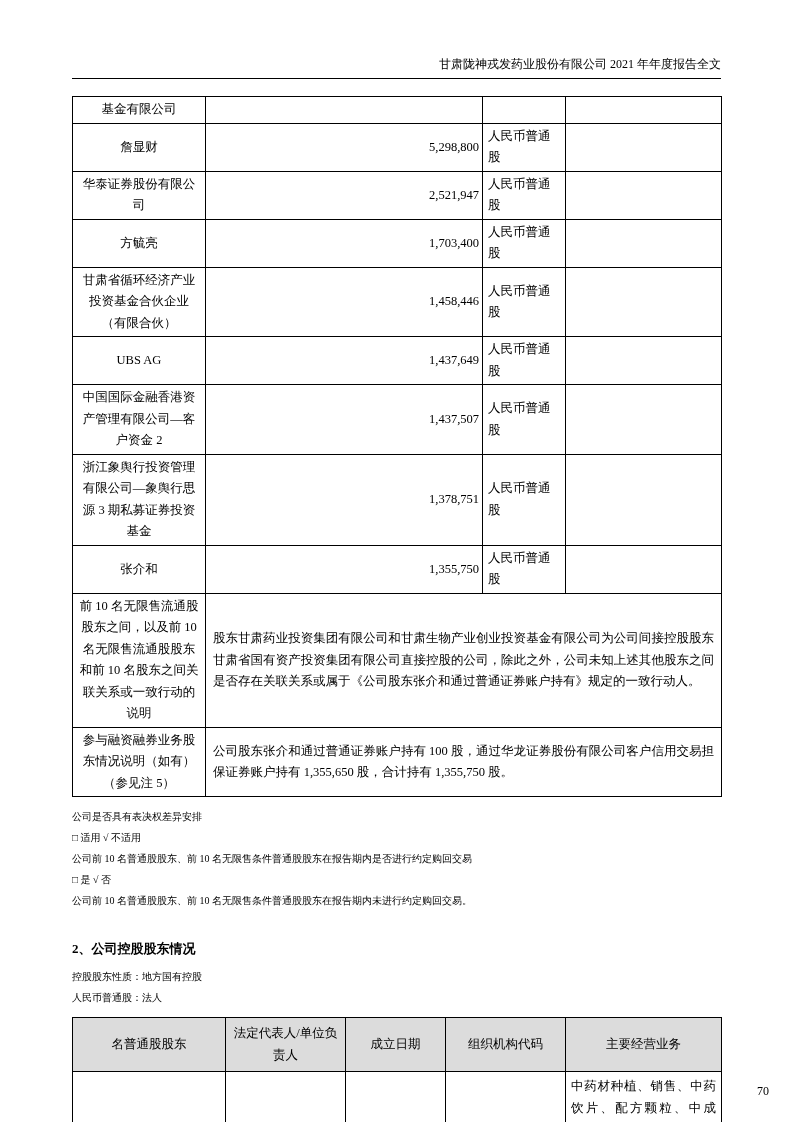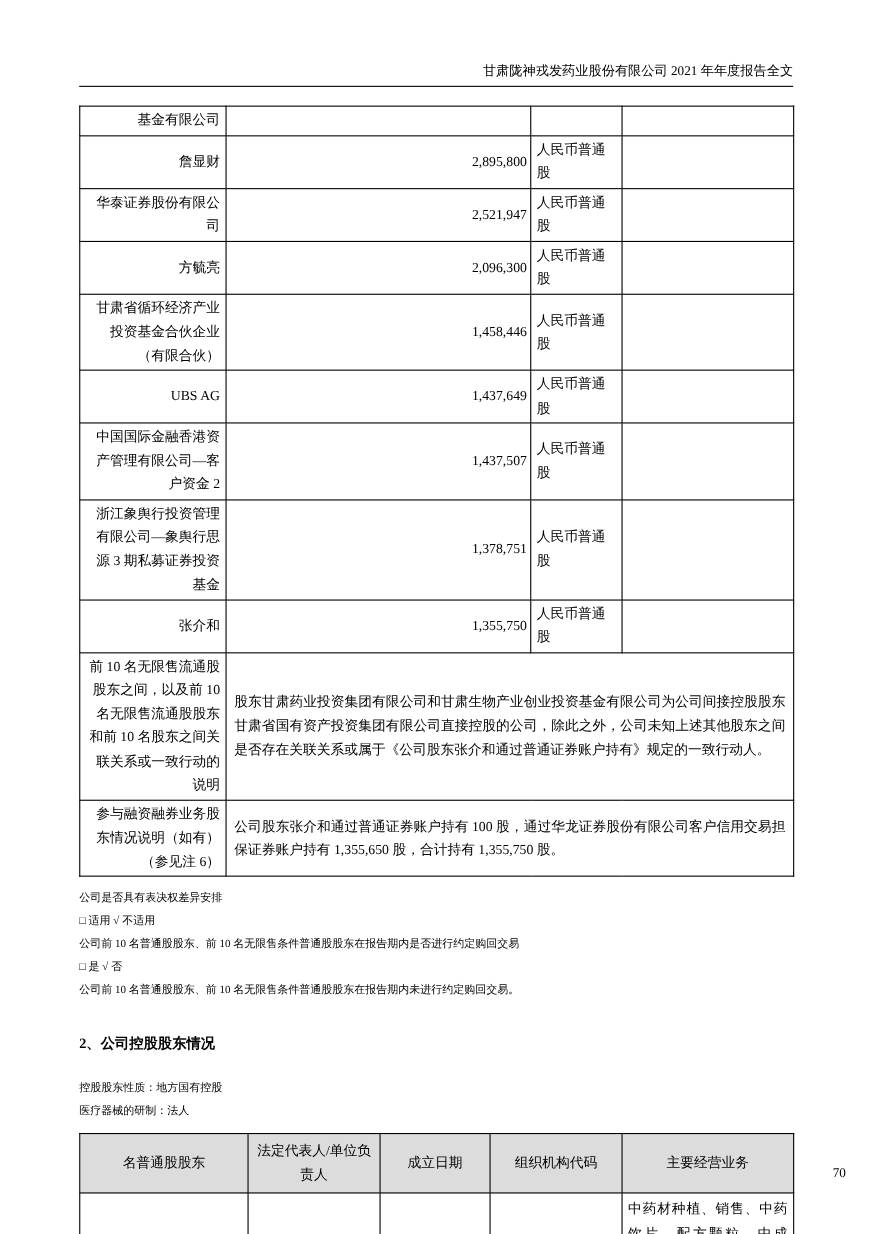--- a/index.html
+++ b/index.html
@@ -39,51 +39,51 @@
     line-height: 1.72;
     vertical-align: middle;
     word-wrap: break-word;
     font-weight: normal;
   }
 
   .t1 { margin-top: 17px; }
   .t1 .num  { text-align: right; padding-right: 3px; }
   .t1 .type { text-align: left; }
   .t1 .note { text-align: justify; padding: 4px 7px; }
-  .t1 .name { text-align: right; }
+  .t1 .name { text-align: center; }
 
   .para {
     font-size: 10px;
     line-height: 1.4;
     margin: 7px 0 0 0;
   }
   .para.first { margin-top: 13px; }
 
   .sec-title {
     font-size: 13px;
     font-weight: bold;
     margin: 32px 0 0 0;
   }
-  .para.gap { margin-top: 25px; }
+  .para.gap { margin-top: 12px; }
 
   .t2 { margin-top: 12px; }
   .t2 th {
     background: #dcdcdc;
     text-align: center;
     padding: 5px 4px;
   }
   .t2 td { padding: 4px 5px; }
   .t2 .ctr { text-align: center; }
   .t2 .brk { word-break: break-all; }
   .t2 .just { text-align: justify; }
 
   .footer {
     position: absolute;
     right: 24px;
-    bottom: 48px;
+    bottom: 23px;
     font-size: 12px;
     margin-left: 17px;
   }
 </style>
 </head>
 <body>
 
 <div class="page">
   <div class="margins">
 
@@ -100,33 +100,33 @@
       </colgroup>
       <tbody>
         <tr>
           <td class="name">基金有限公司</td>
           <td class="num"></td>
           <td class="type"></td>
           <td class="qty"></td>
         </tr>
         <tr>
           <td class="name">詹显财</td>
-          <td class="num">2,895,800</td>
+          <td class="num">5,298,800</td>
           <td class="type">人民币普通股</td>
           <td class="qty"></td>
         </tr>
         <tr>
           <td class="name">华泰证券股份有限公司</td>
           <td class="num">2,521,947</td>
           <td class="type">人民币普通股</td>
           <td class="qty"></td>
         </tr>
         <tr>
           <td class="name">方毓亮</td>
-          <td class="num">2,096,300</td>
+          <td class="num">1,703,400</td>
           <td class="type">人民币普通股</td>
           <td class="qty"></td>
         </tr>
         <tr>
           <td class="name">甘肃省循环经济产业投资基金合伙企业（有限合伙）</td>
           <td class="num">1,458,446</td>
           <td class="type">人民币普通股</td>
           <td class="qty"></td>
         </tr>
         <tr>
@@ -151,36 +151,36 @@
           <td class="name">张介和</td>
           <td class="num">1,355,750</td>
           <td class="type">人民币普通股</td>
           <td class="qty"></td>
         </tr>
         <tr>
           <td class="name">前 10 名无限售流通股股东之间，以及前 10 名无限售流通股股东和前 10 名股东之间关联关系或一致行动的说明</td>
           <td class="note" colspan="3">股东甘肃药业投资集团有限公司和甘肃生物产业创业投资基金有限公司为公司间接控股股东甘肃省国有资产投资集团有限公司直接控股的公司，除此之外，公司未知上述其他股东之间是否存在关联关系或属于《公司股东张介和通过普通证券账户持有》规定的一致行动人。</td>
         </tr>
         <tr>
-          <td class="name">参与融资融券业务股东情况说明（如有）（参见注 6）</td>
+          <td class="name">参与融资融券业务股东情况说明（如有）（参见注 5）</td>
           <td class="note" colspan="3">公司股东张介和通过普通证券账户持有 100 股，通过华龙证券股份有限公司客户信用交易担保证券账户持有 1,355,650 股，合计持有 1,355,750 股。</td>
         </tr>
       </tbody>
     </table>
 
     <p class="para first">公司是否具有表决权差异安排</p>
     <p class="para">□ 适用 √ 不适用</p>
     <p class="para">公司前 10 名普通股股东、前 10 名无限售条件普通股股东在报告期内是否进行约定购回交易</p>
     <p class="para">□ 是 √ 否</p>
     <p class="para">公司前 10 名普通股股东、前 10 名无限售条件普通股股东在报告期内未进行约定购回交易。</p>
 
     <h3 class="sec-title">2、公司控股股东情况</h3>
 
     <p class="para gap">控股股东性质：地方国有控股</p>
-    <p class="para">医疗器械的研制：法人</p>
+    <p class="para">人民币普通股：法人</p>
 
     <table class="t2">
       <colgroup>
         <col style="width:153px">
           <col style="width:120px">
           <col style="width:100px">
           <col style="width:120px">
           <col style="width:156px">
       </colgroup>
       <thead>

